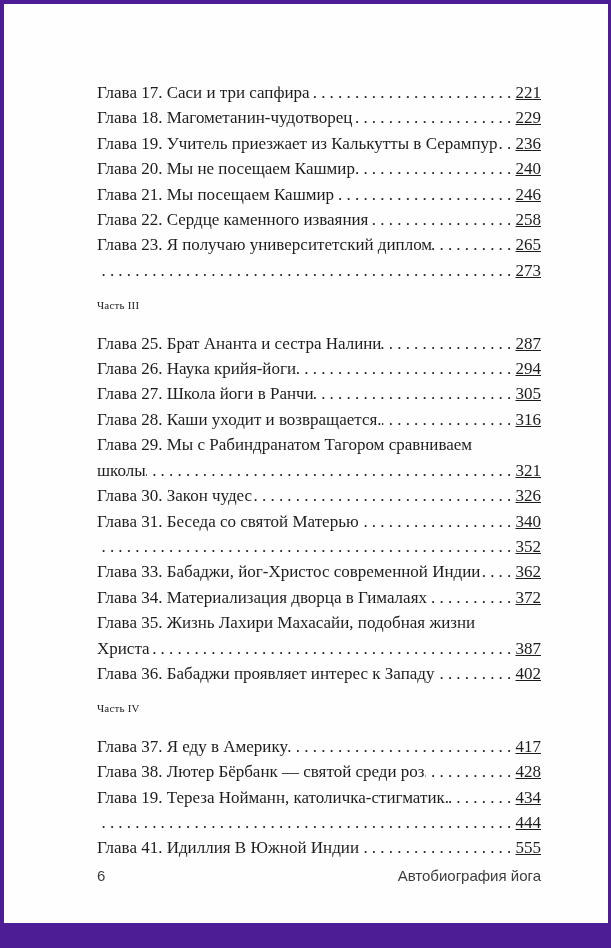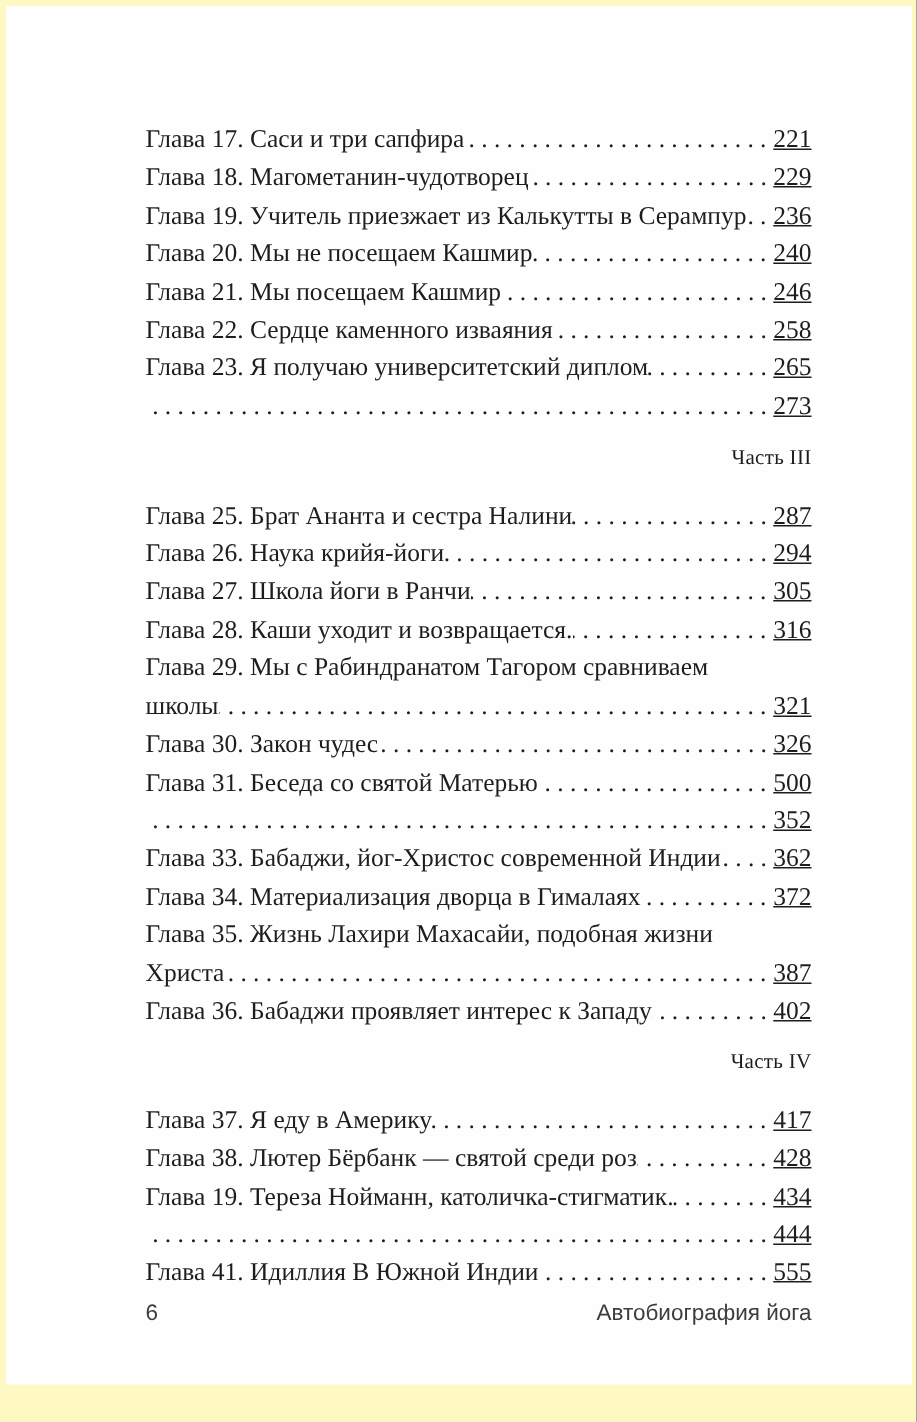--- a/index.html
+++ b/index.html
@@ -5,41 +5,41 @@
   html, body { margin: 0; padding: 0; }
   body {
     width: 611px; height: 948px;
     background: #111;
     font-family: "Liberation Serif", "DejaVu Serif", serif;
   }
   .frame {
     width: 611px; height: 948px;
     box-sizing: border-box;
     padding: 4px 3px 25px 4px;
-    background: #fef9c3;
+    background: #4c1d95;
   }
   .page {
     position: relative;
     width: 100%; height: 100%;
     background: #fefefe;
     overflow: hidden;
   }
   .toc {
     position: absolute;
     left: 93px; right: 67px; top: 76px;
     font-size: 17px;
     line-height: 25.4px;
     color: #1d1d1d;
   }
   .part-heading {
     margin: 10px 0 12px 0;
-    font-size: 14px;
+    font-size: 11px;
     line-height: 25.4px;
     font-weight: 400;
-    text-align: right;
+    text-align: left;
     letter-spacing: 0.2px;
     color: #1d1d1d;
   }
   .toc-line {
     display: flex;
     align-items: baseline;
   }
   .entry-title {
     white-space: nowrap;
     flex: 0 0 auto;
@@ -167,21 +167,21 @@
 
   <div class="toc-line">
     <span class="entry-title">Глава 30. Закон чудес</span>
     <span class="dot-leader">..........................................................................................</span>
     <span class="entry-page">326</span>
   </div>
 
   <div class="toc-line">
     <span class="entry-title">Глава 31. Беседа со святой Матерью</span>
     <span class="dot-leader">..........................................................................................</span>
-    <span class="entry-page">500</span>
+    <span class="entry-page">340</span>
   </div>
 
   <div class="toc-line">
     <span class="dot-leader">..........................................................................................</span>
     <span class="entry-page">352</span>
   </div>
 
   <div class="toc-line">
     <span class="entry-title">Глава 33. Бабаджи, йог-Христос современной Индии</span>
     <span class="dot-leader">..........................................................................................</span>

